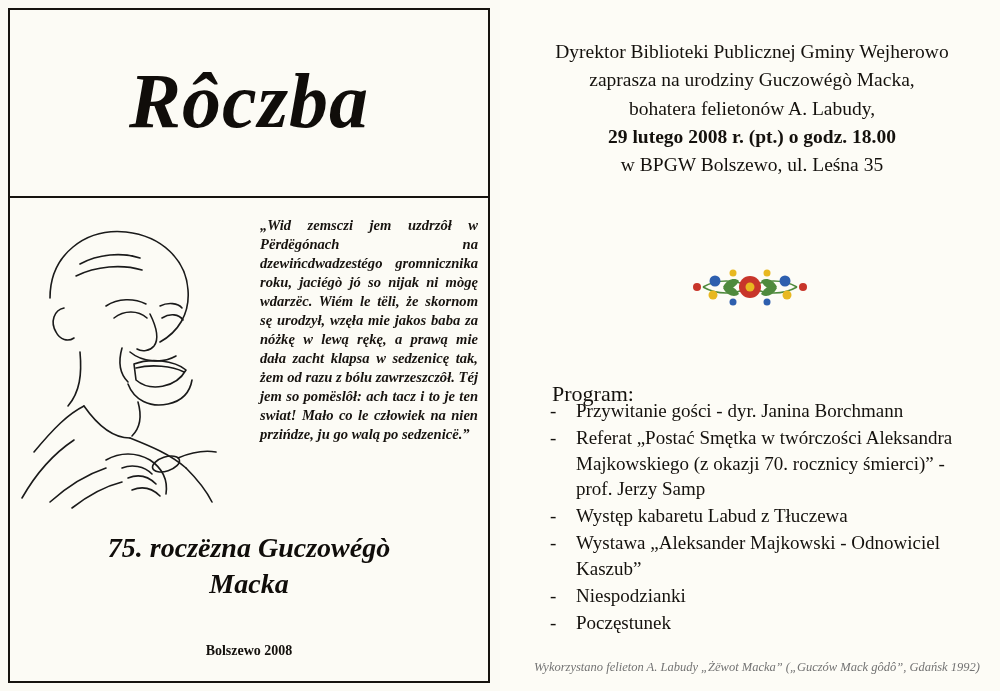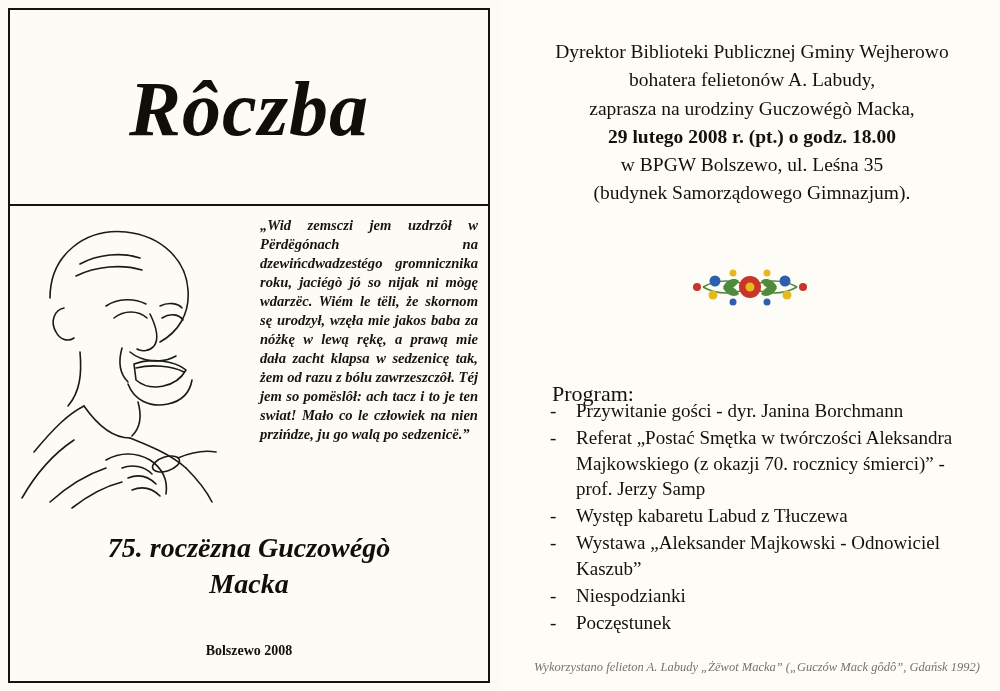--- a/index.html
+++ b/index.html
@@ -34,21 +34,21 @@
     top: 8px;
     right: 10px;
     bottom: 8px;
     border: 2px solid #16130f;
     box-sizing: border-box;
     background: #fcfbf5;
   }
   .title-band {
     position: absolute;
     left: 0;
-    top: 12px;
+    top: 4px;
     right: 0;
     height: 184px;
     border-bottom: 2px solid #16130f;
     display: flex;
     align-items: center;
     justify-content: center;
     box-sizing: border-box;
   }
   .title-band .big-title {
     font-family: "Liberation Serif", serif;
@@ -258,25 +258,24 @@
 
         <div class="imprint">Bolszewo 2008</div>
       </div>
     </div>
   </div>
 
   <div class="right-panel">
 
     <div class="invite-head">
         <div>Dyrektor Biblioteki Publicznej Gminy Wejherowo</div>
+        <div>zaprasza na urodziny Guczowégò Macka,</div>
         <div>bohatera felietonów A. Labudy,</div>
-        <div>zaprasza na urodziny Guczowégò Macka,</div>
         <div class="strong">29 lutego 2008 r. (pt.) o godz. 18.00</div>
         <div>w BPGW Bolszewo, ul. Leśna 35</div>
-        <div>(budynek Samorządowego Gimnazjum).</div>
       </div>
 
     <div class="ornament">
       <svg width="150" height="60" viewBox="0 0 150 60" xmlns="http://www.w3.org/2000/svg">
         <g>
 
           <path d="M75 30 C60 22 42 22 28 30" stroke="#4f8a3d" stroke-width="1.6" fill="none"></path>
           <path d="M75 30 C90 22 108 22 122 30" stroke="#4f8a3d" stroke-width="1.6" fill="none"></path>
           <path d="M75 30 C60 38 42 38 28 30" stroke="#4f8a3d" stroke-width="1.6" fill="none"></path>
           <path d="M75 30 C90 38 108 38 122 30" stroke="#4f8a3d" stroke-width="1.6" fill="none"></path>

